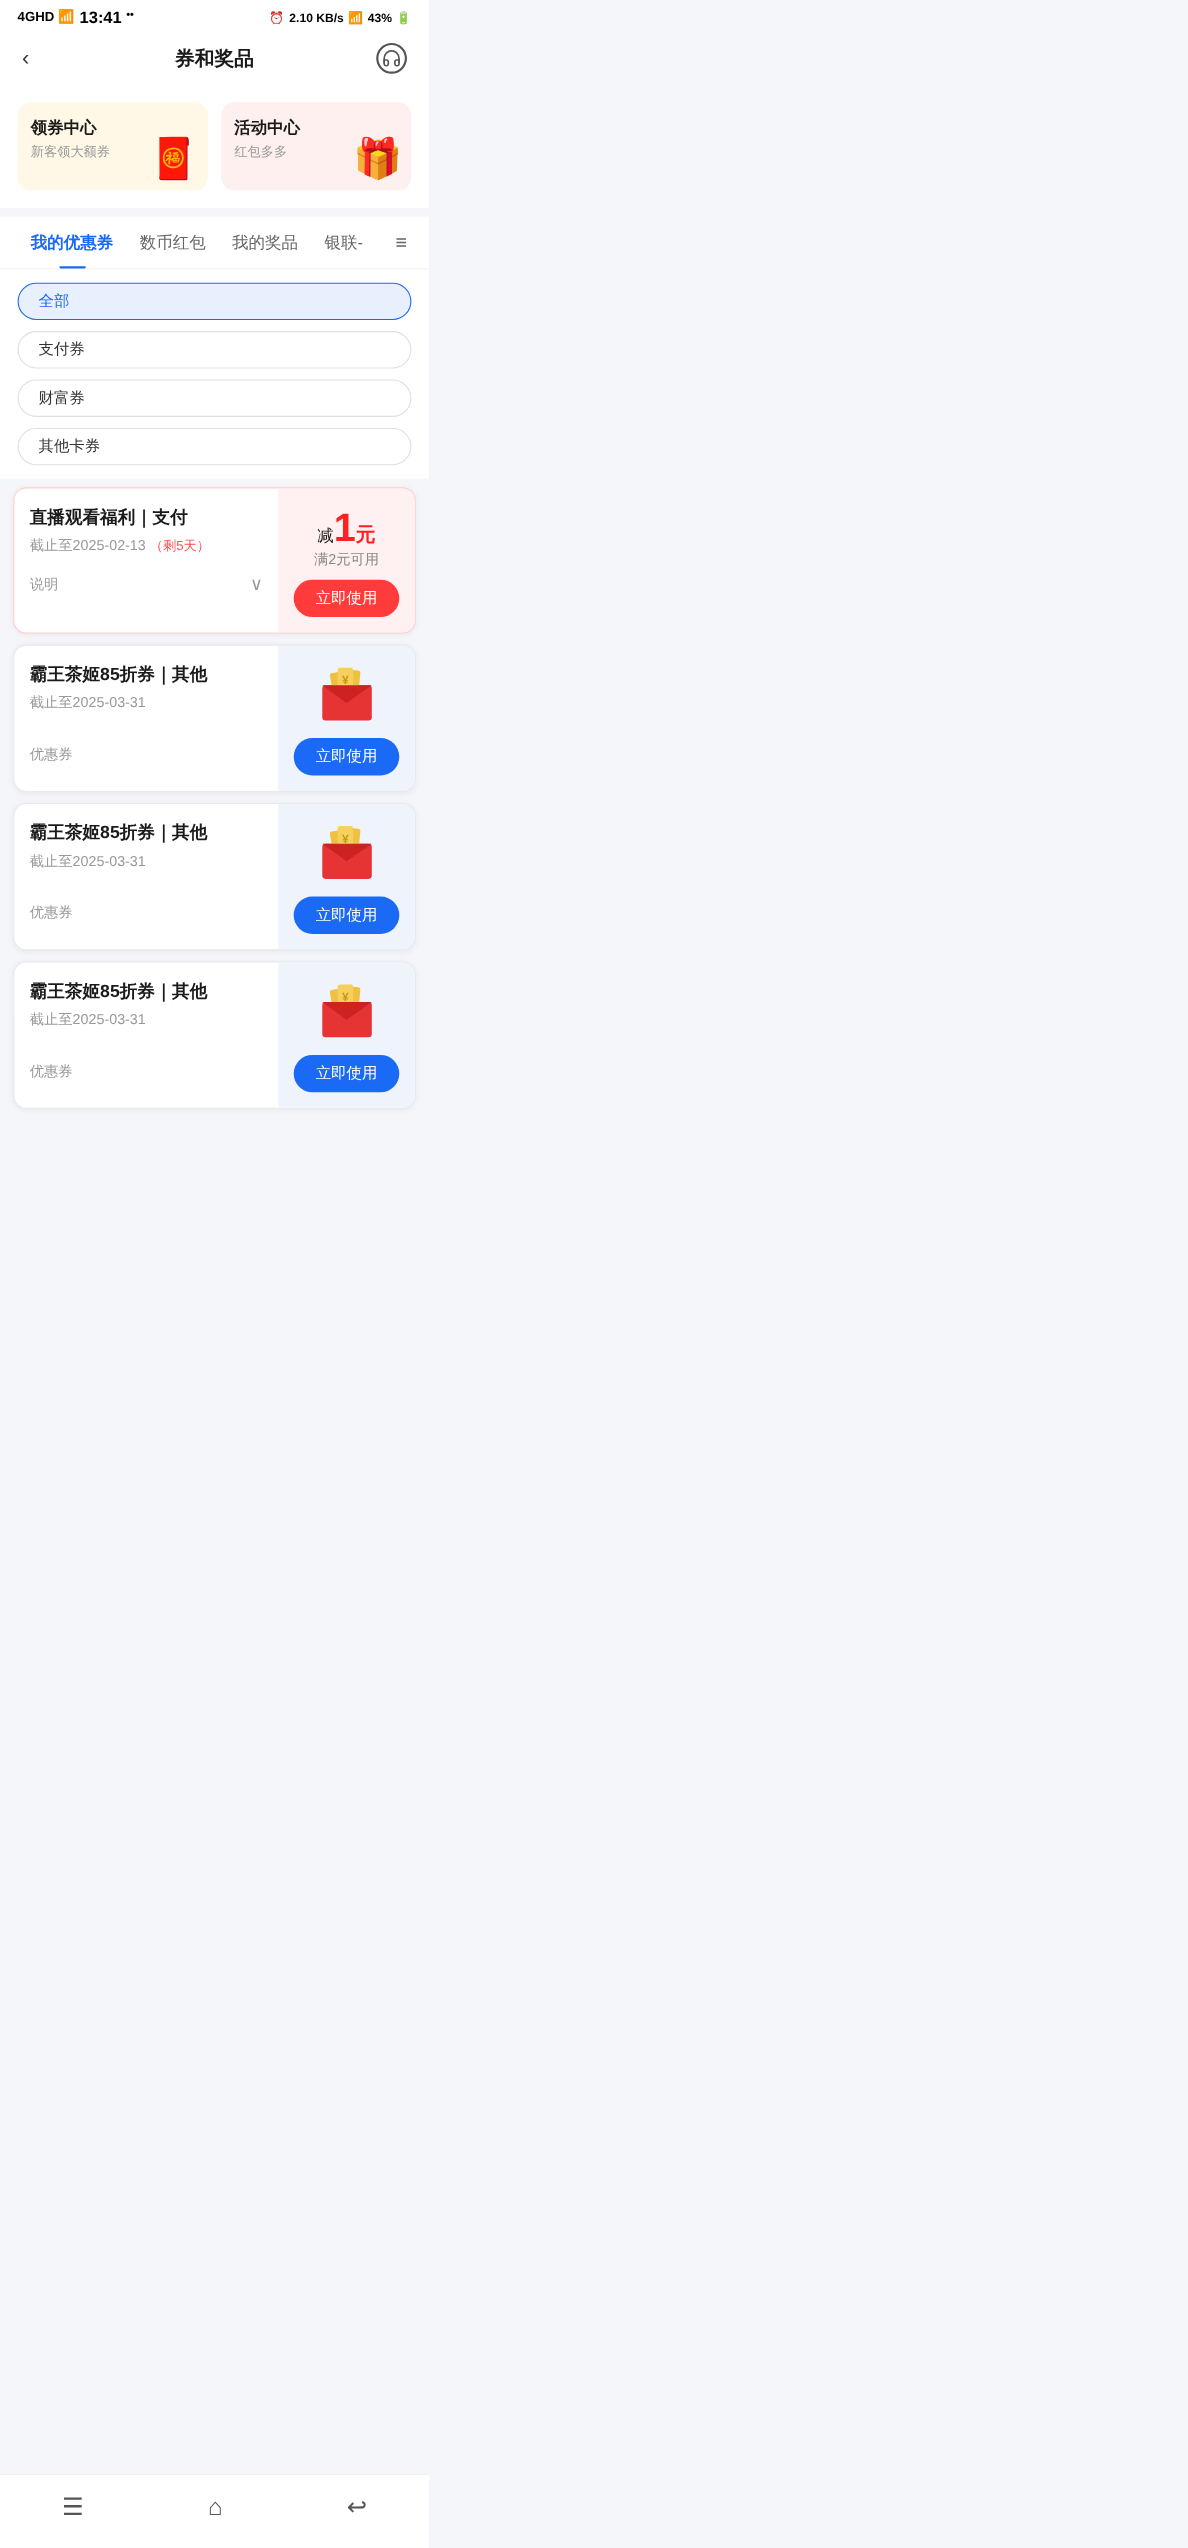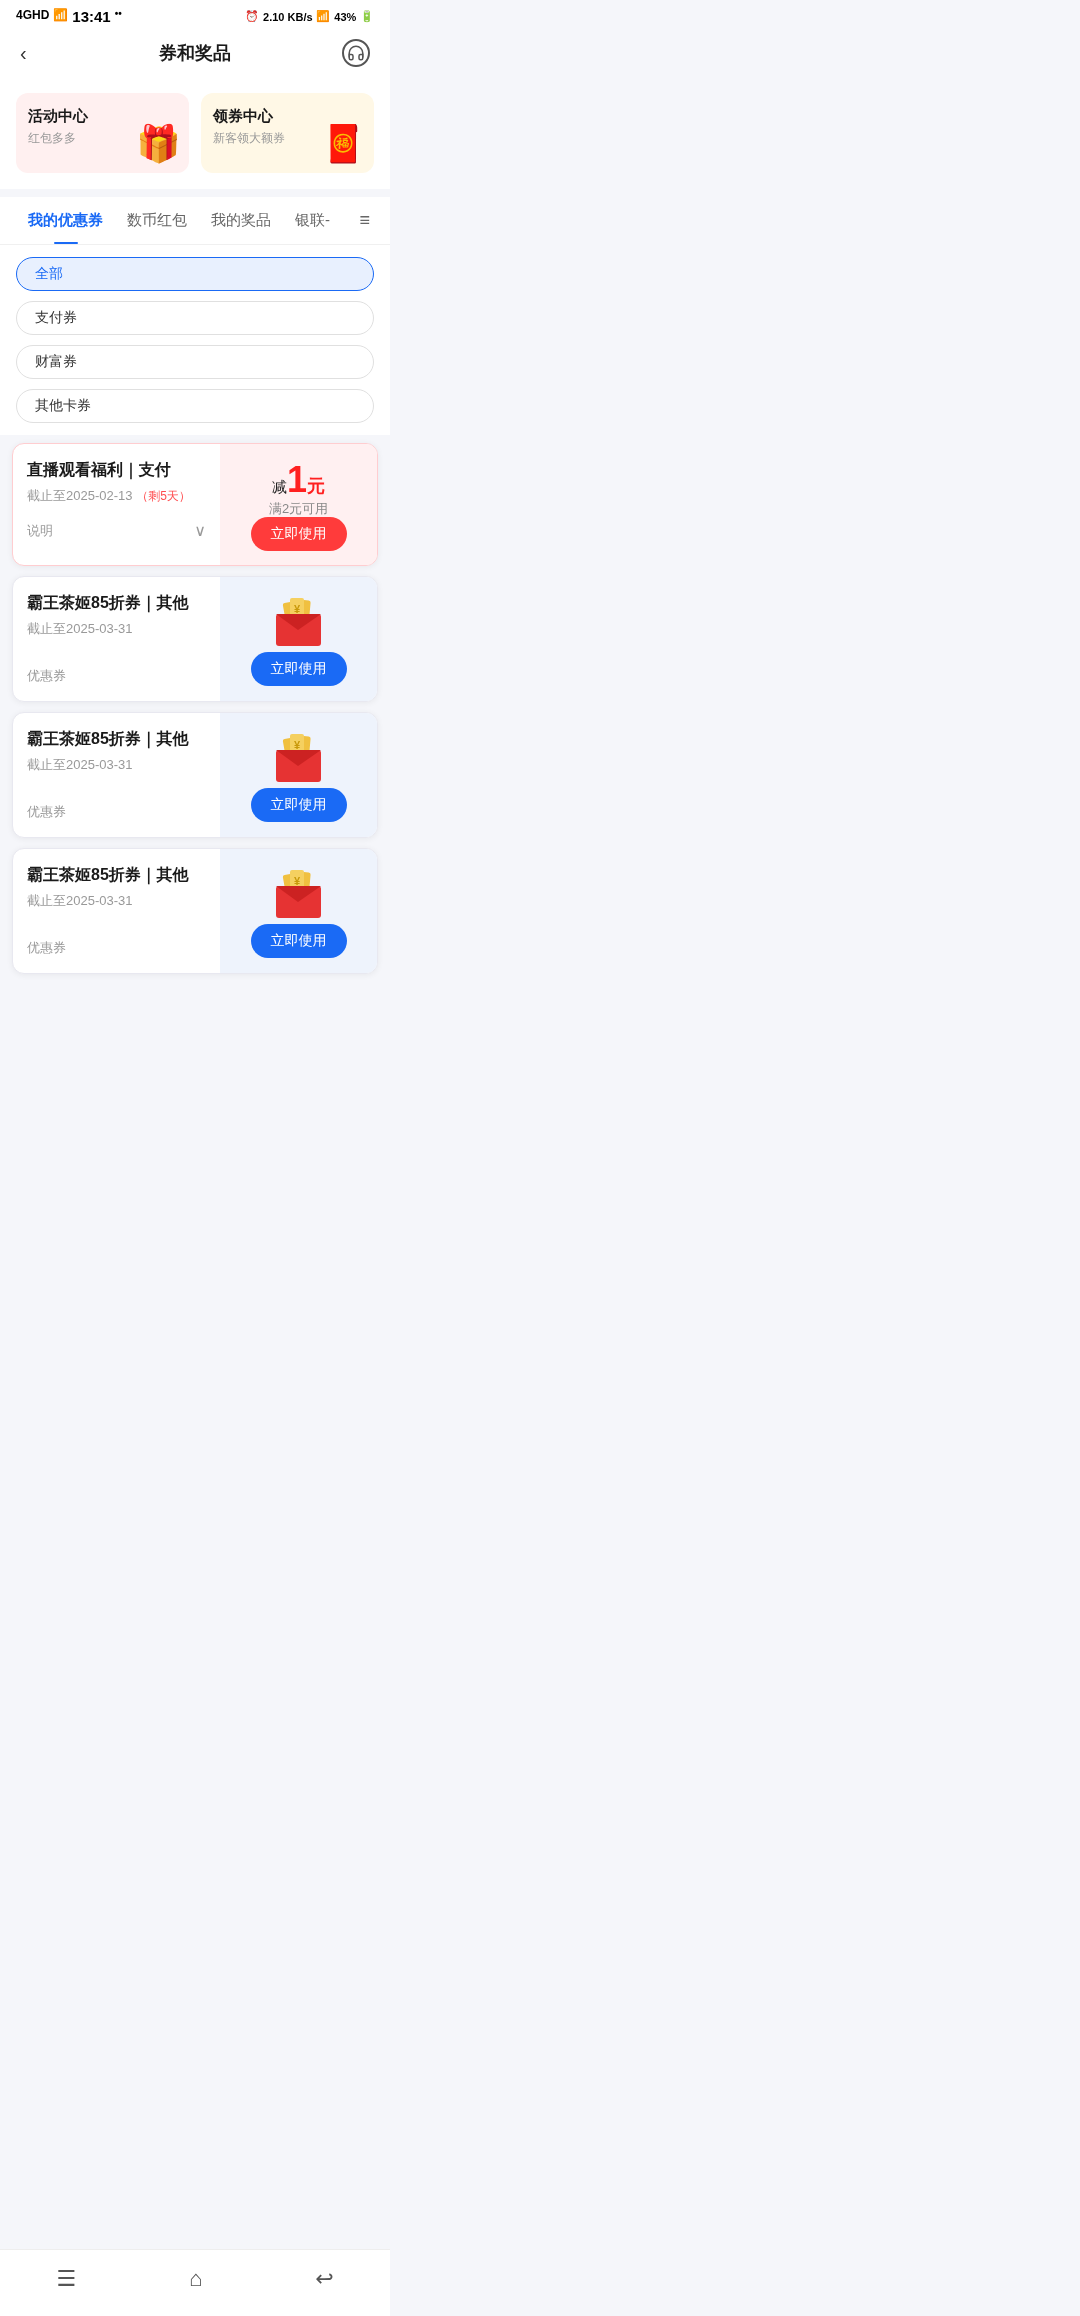--- a/index.html
+++ b/index.html
@@ -216,27 +216,27 @@
       font-size: 16px;
       color: #999;
     }
     .coupon-type-label {
       font-size: 13px;
       color: #999;
       margin-top: 29px;
     }
 
     .coupon-right {
-      width: 157px;
+      width: 124px;
       display: flex;
       flex-direction: column;
       align-items: center;
       justify-content: center;
       padding: 14px 10px;
-      gap: 0;
+      gap: 10px;
     }
     .coupon-right.red-bg {
       background: #fff0f1;
     }
     .coupon-right.blue-bg {
       background: #eef3fc;
     }
 
     .discount-text {
       text-align: center;
@@ -327,29 +327,29 @@
       <svg width="18" height="18" viewBox="0 0 24 24" fill="none" stroke="#555" stroke-width="2">
         <path d="M3 18v-6a9 9 0 0 1 18 0v6"></path>
         <path d="M21 19a2 2 0 0 1-2 2h-1a2 2 0 0 1-2-2v-3a2 2 0 0 1 2-2h3z"></path>
         <path d="M3 19a2 2 0 0 0 2 2h1a2 2 0 0 0 2-2v-3a2 2 0 0 0-2-2H3z"></path>
       </svg>
     </div>
   </div>
 </div>
 
 <div class="banner-section">
+  <div class="banner-card yellow">
+    <div class="banner-title">领券中心</div>
+    <div class="banner-subtitle">新客领大额券</div>
+    <div class="banner-icon">🧧</div>
+  </div>
   <div class="banner-card pink">
     <div class="banner-title">活动中心</div>
     <div class="banner-subtitle">红包多多</div>
     <div class="banner-icon">🎁</div>
-  </div>
-  <div class="banner-card yellow">
-    <div class="banner-title">领券中心</div>
-    <div class="banner-subtitle">新客领大额券</div>
-    <div class="banner-icon">🧧</div>
   </div>
 </div>
 
 <div class="tabs-section">
   <div class="tab-item active">我的优惠券</div>
   <div class="tab-item">数币红包</div>
   <div class="tab-item">我的奖品</div>
   <div class="tab-item">银联-</div>
   <div class="tab-more">≡</div>
 </div>

